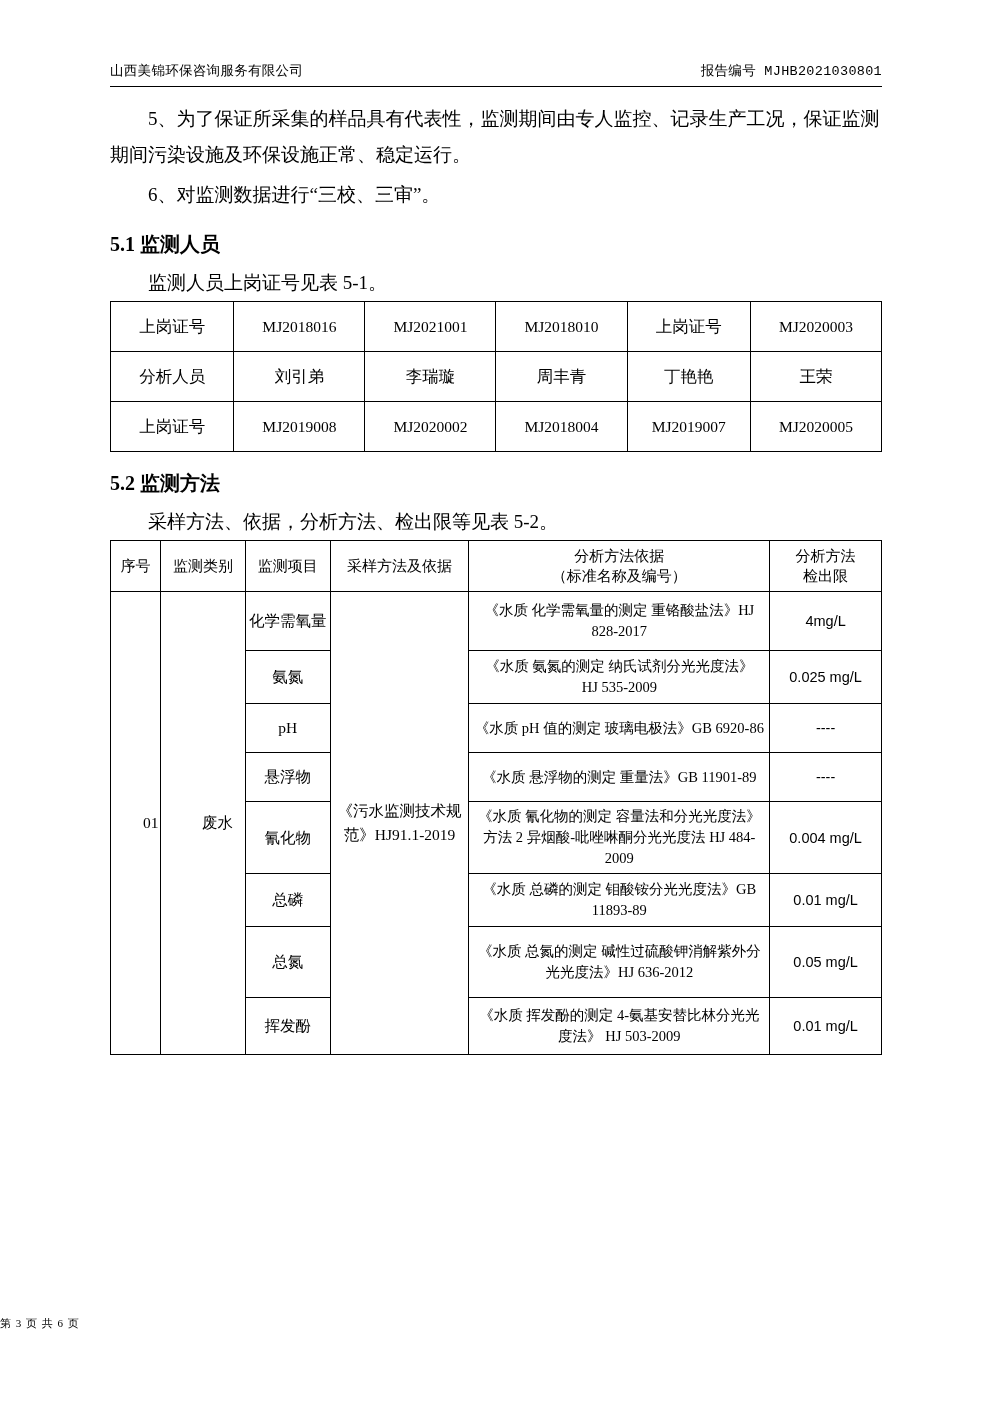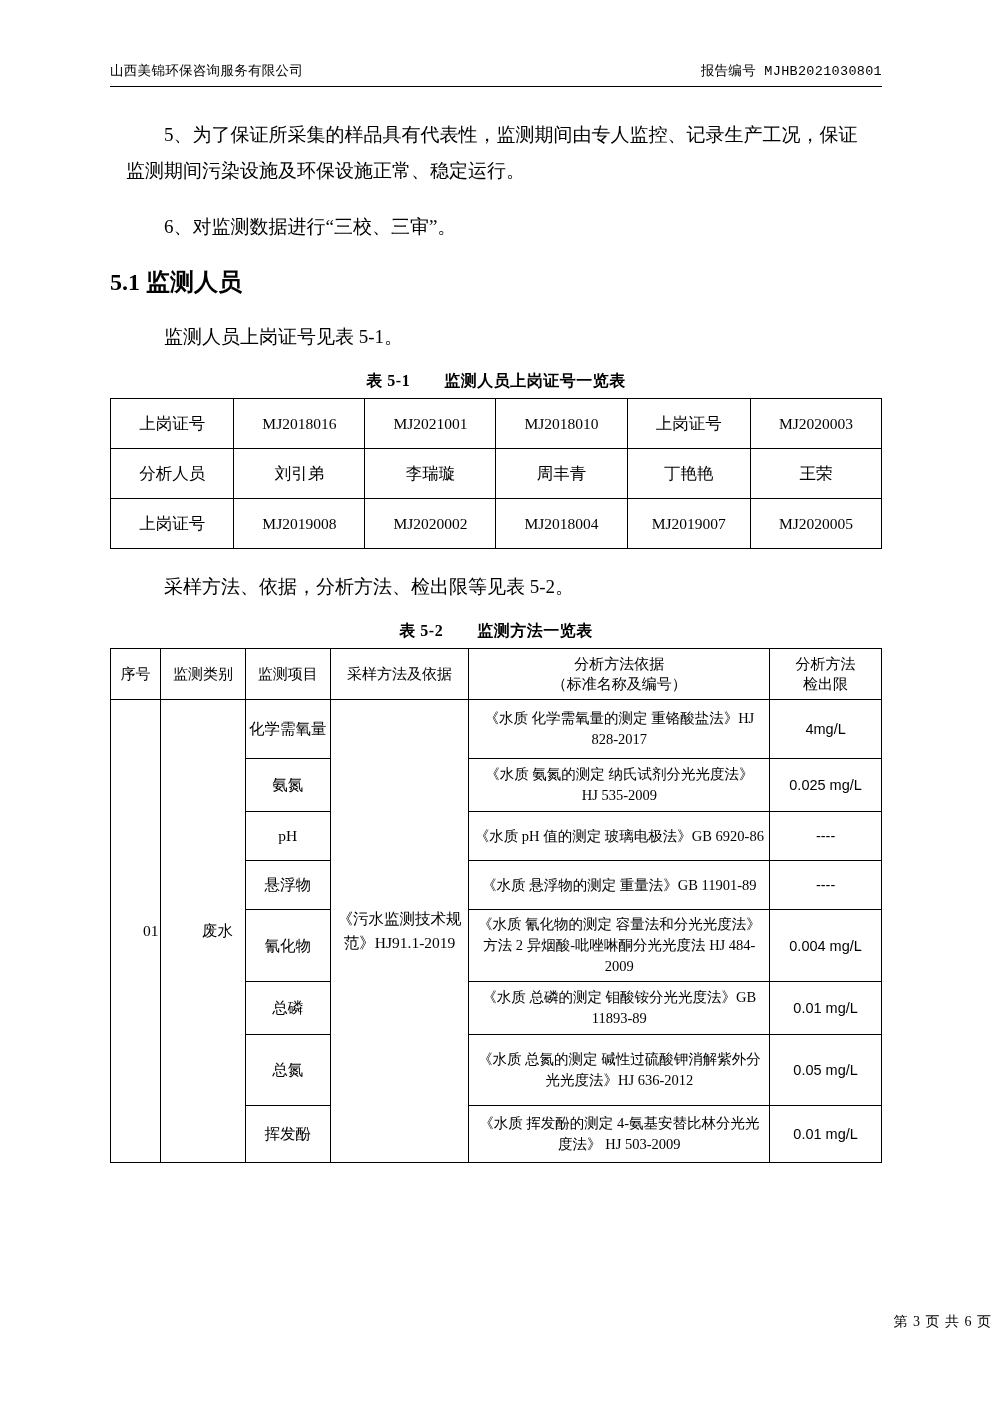--- a/index.html
+++ b/index.html
@@ -34,29 +34,29 @@
     letter-spacing: 0.3px;
   }
   .header-left { font-family: "Liberation Serif", serif; }
   .header-right { font-family: Liberation Mono, monospace; }
 
   
   .para {
     font-size: 19px;
     line-height: 36px;
     text-indent: 38px;
-    margin: 16px;
+    margin: 0;
     padding-top: 14px;
   }
   .para.tight { padding-top: 4px; }
 
   h2.section {
-    font-size: 24px;
+    font-size: 20px;
     font-weight: bold;
-    margin: 20px 0 0 0;
+    margin: 14px 0 0 0;
     line-height: 34px;
   }
 
   .caption {
     text-align: center;
     font-size: 16px;
     font-weight: bold;
     margin: 10px 0 6px 0;
     letter-spacing: 0.5px;
   }
@@ -110,44 +110,41 @@
     font-size: 15.5px;
     padding-left: 32px;
   }
 
   
   .footer {
     position: absolute;
     left: 0;
     right: 0;
     bottom: 72px;
-    text-align: right;
-    font-size: 14px;
+    text-align: left;
+    font-size: 11px;
     letter-spacing: 1px;
   }
 </style>
 </head>
 <body>
 
 <div class="page">
 
   <div class="header">
     <div class="header-left">山西美锦环保咨询服务有限公司</div>
     <div class="header-right">报告编号 MJHB2021030801</div>
   </div>
 
   <p class="para">5、为了保证所采集的样品具有代表性，监测期间由专人监控、记录生产工况，保证监测期间污染设施及环保设施正常、稳定运行。</p>
   <p class="para tight">6、对监测数据进行“三校、三审”。</p>
 
   <h2 class="section">5.1 监测人员</h2>
   <p class="para tight">监测人员上岗证号见表 5-1。</p>
 
-  <div class="caption">
-    <span>表 5-1</span><span class="gap"></span><span>监测人员上岗证号一览表</span>
-  </div>
 
   <table class="t51">
     <colgroup>
       <col style="width:16%">
       <col style="width:17%">
       <col style="width:17%">
       <col style="width:17%">
       <col style="width:16%">
       <col style="width:17%">
     </colgroup>
@@ -172,25 +169,23 @@
         <td>上岗证号</td>
         <td class="code">MJ2019008</td>
         <td class="code">MJ2020002</td>
         <td class="code">MJ2018004</td>
         <td class="code">MJ2019007</td>
         <td class="code">MJ2020005</td>
       </tr>
     </tbody>
   </table>
 
+  <h2 class="section">5.2 监测方法</h2>
   <p class="para tight">采样方法、依据，分析方法、检出限等见表 5-2。</p>
 
-  <div class="caption">
-    <span>表 5-2</span><span class="gap"></span><span>监测方法一览表</span>
-  </div>
 
   <table class="t52">
     <colgroup>
       <col style="width:6.5%">
       <col style="width:11%">
       <col style="width:11%">
       <col style="width:18%">
       <col style="width:39%">
       <col style="width:14.5%">
     </colgroup>

